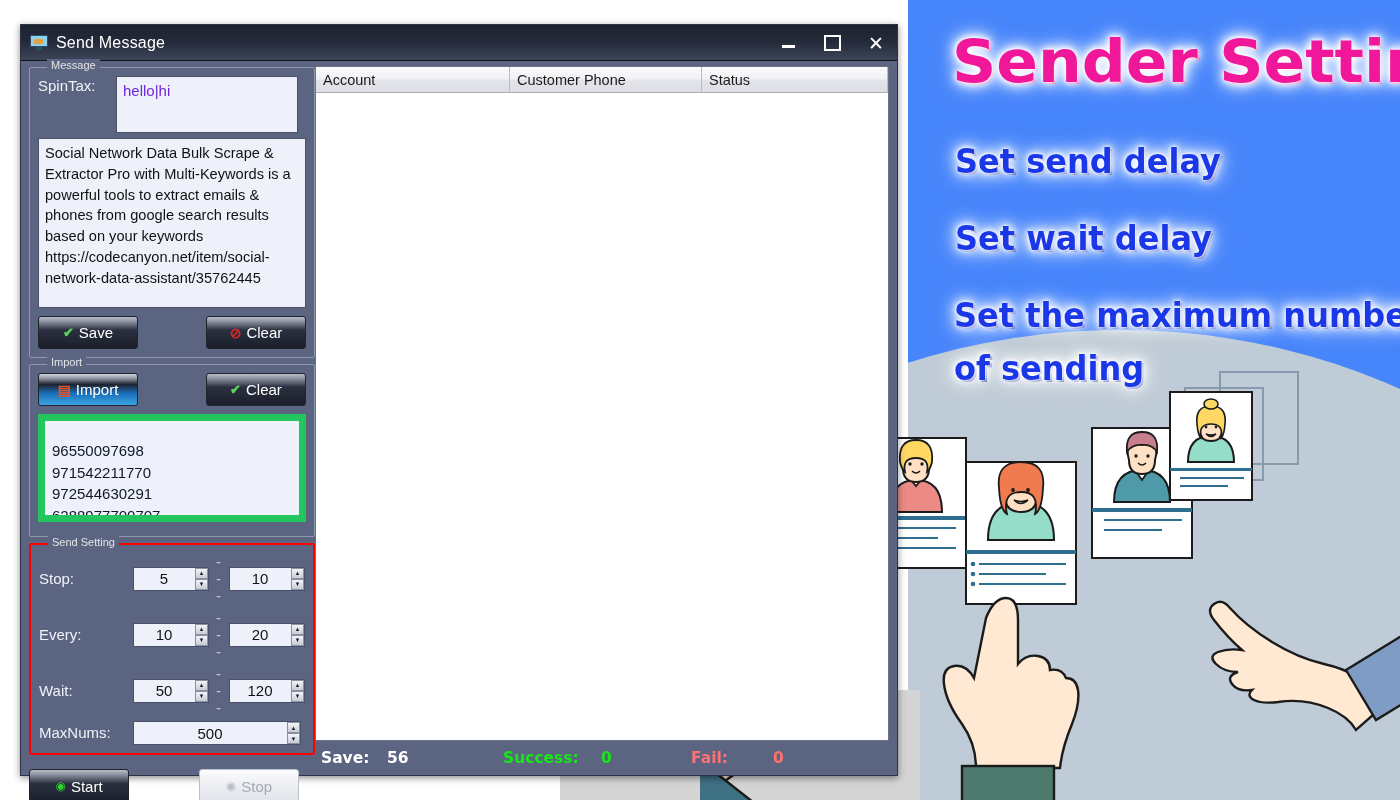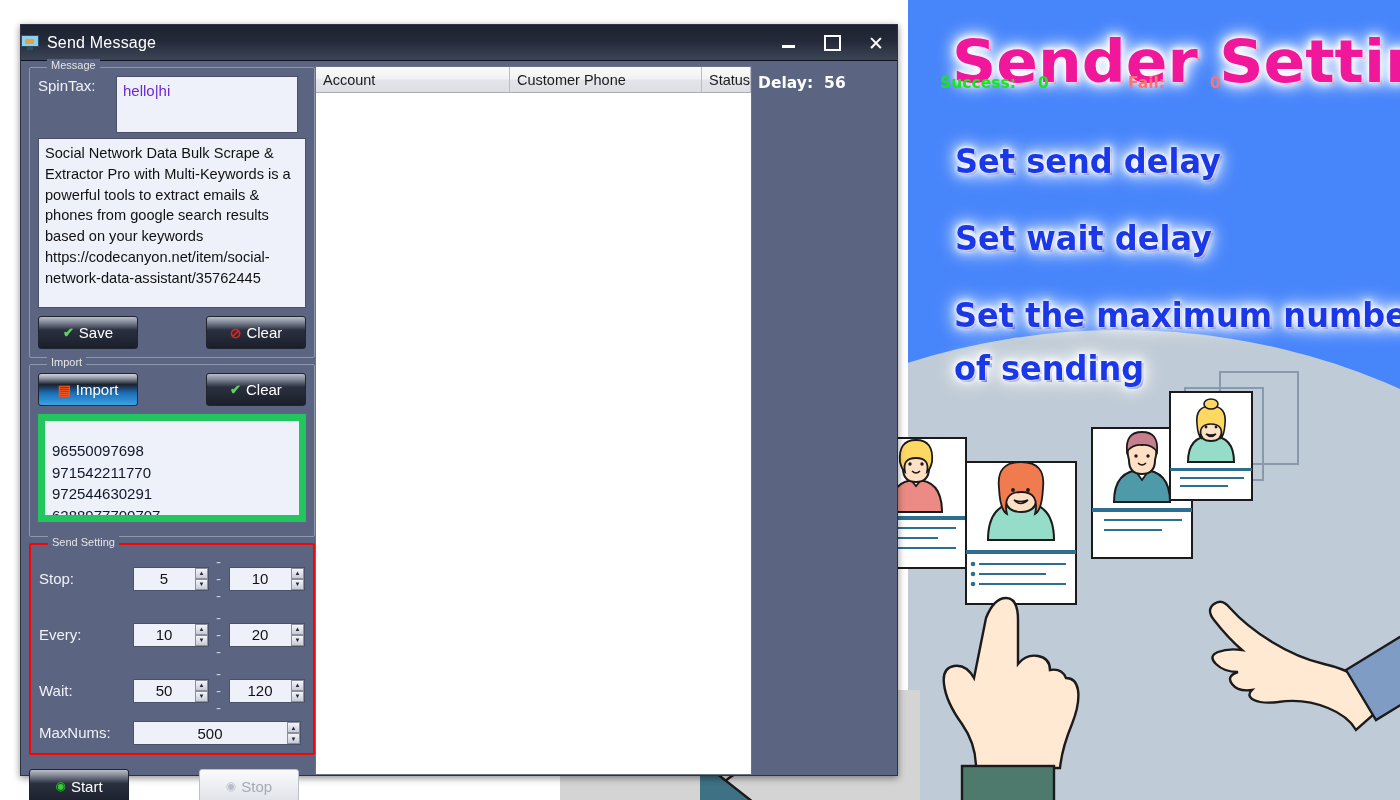--- a/index.html
+++ b/index.html
@@ -48,21 +48,21 @@
   
   #app {
     position:absolute; left:20px; top:24px; width:878px; height:752px; z-index:60;
     background:#5b6582; border:1px solid #2d3245;
     box-shadow:0 2px 7px rgba(0,0,0,.45);
     display:flex; flex-direction:column;
   }
   .titlebar {
     height:36px; flex:0 0 36px; display:flex; align-items:center;
     background:linear-gradient(to bottom,#1d2230 0%,#232938 45%,#3c4558 100%);
-    border-bottom:1px solid #11141d; position:relative;
+    border-bottom:1px solid #11141d; padding-left:9px; position:relative;
   }
   .tb-icon { width:18px; height:16px; position:relative; margin-right:8px; flex:0 0 18px; }
   .tb-icon .scr { position:absolute; left:0; top:0; width:18px; height:12px;
                   background:#8fd0ea; border:1.5px solid #2b4f63; border-radius:1px; }
   .tb-icon .scr:after { content:""; position:absolute; left:3px; top:3px; width:9px; height:5px;
                   background:#e8a23d; border-radius:1px; }
   .tb-icon .std { position:absolute; left:6px; top:12px; width:6px; height:3px; background:#2b4f63; }
   .tb-title { color:#ffffff; font-size:16px; font-weight:400; letter-spacing:.2px; }
   .tb-btns { position:absolute; right:10px; top:0; height:36px; display:flex; align-items:center; gap:22px; }
   .tb-btn { color:#fff; font-size:15px; width:22px; text-align:center; cursor:default;
@@ -144,21 +144,21 @@
     border:1px solid #8b90a0; display:flex; align-items:center; justify-content:center;
     font-size:6px; color:#1e2230; line-height:1;
   }
   .dash { color:#c9cedd; font-size:15px; letter-spacing:1px; margin:0 7px; }
 
   
   .actionbar { padding:8px 0 0 8px; display:flex; gap:70px; }
   .btn-lg { width:100px; height:34px; }
 
   
-  .right { flex:1; display:flex; flex-direction:row; padding:5px 8px 0 0; min-width:0;border-radius:18px; }
+  .right { flex:1; display:flex; flex-direction:column; padding:5px 8px 0 0; min-width:0;border-radius:18px; }
   .table-wrap { flex:1; background:#fff; border:1px solid #6b7186; display:flex; flex-direction:column; min-height:0; }
   .thead { display:flex; height:26px; flex:0 0 26px; }
   .th {
     background:linear-gradient(to bottom,#fbfbfc 0%,#f0f1f4 48%,#e3e5ea 52%,#dcdee4 100%);
     border-right:1px solid #b9bcc5; border-bottom:1px solid #a9acb6;
     color:#1b1b1b; font-size:14.5px; display:flex; align-items:center; padding-left:7px;
   }
   .th1 { width:194px; flex:0 0 194px; }
   .th2 { width:192px; flex:0 0 192px; }
   .th3 { flex:1; }
@@ -458,21 +458,21 @@
         <div class="table-wrap">
           <div class="thead">
             <div class="th th1">Account</div>
             <div class="th th2">Customer Phone</div>
             <div class="th th3">Status</div>
           </div>
           <div class="tbody"></div>
         </div>
 
         <div class="statusbar">
-          <div class="st-item st-total-l">Delay:</div>
+          <div class="st-item st-total-l">Save:</div>
           <div class="st-item st-total-v">56</div>
           <div class="st-item st-succ-l">Success:</div>
           <div class="st-item st-succ-v">0</div>
           <div class="st-item st-fail-l">Fail:</div>
           <div class="st-item st-fail-v">0</div>
         </div>
       </div>
 
     </div>
   </div>

